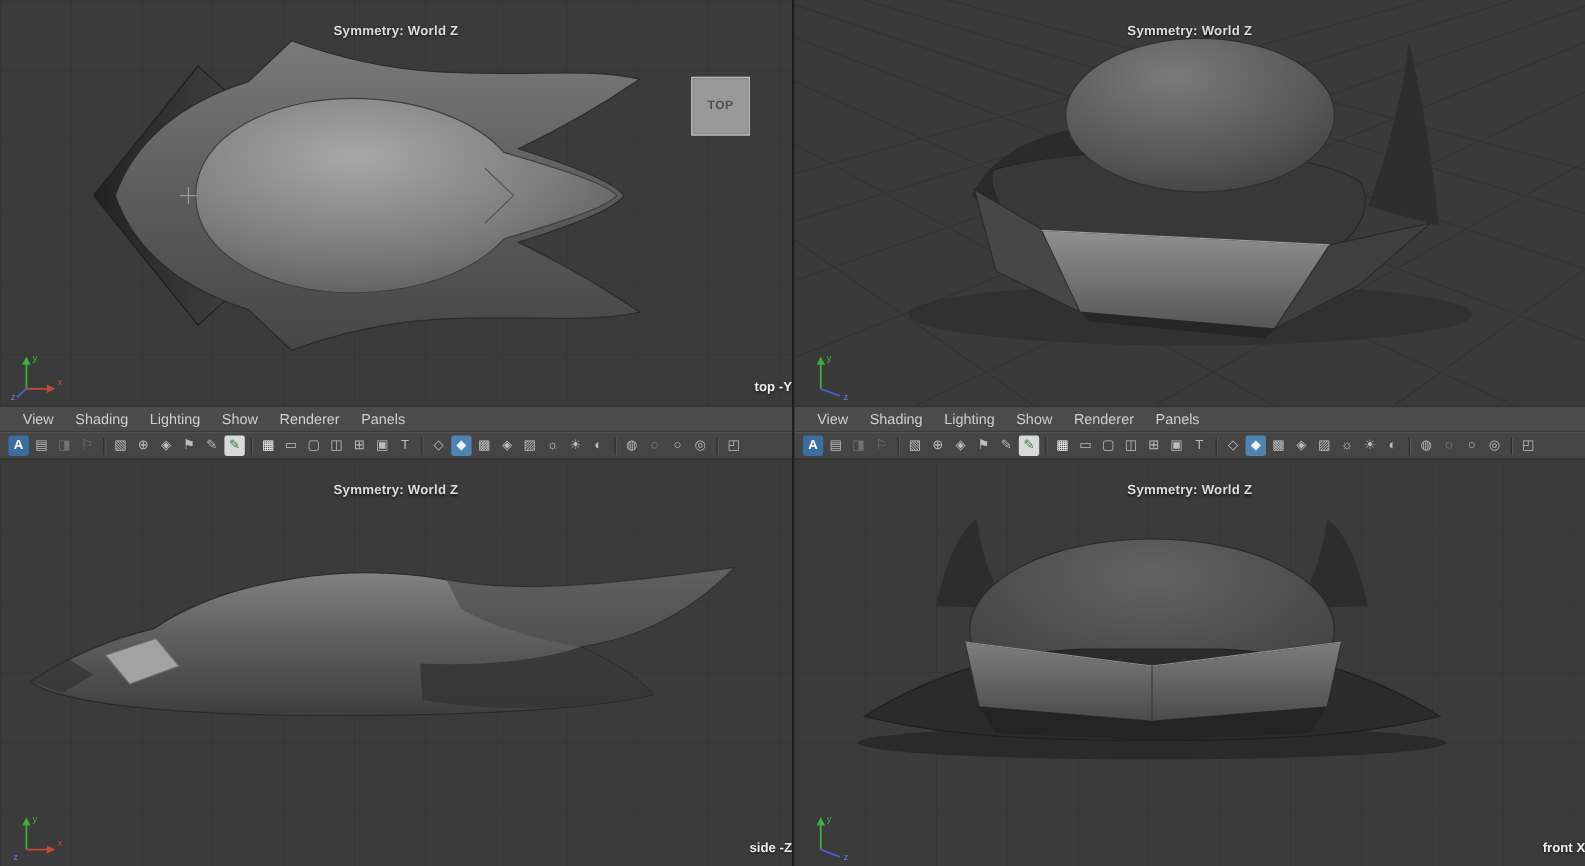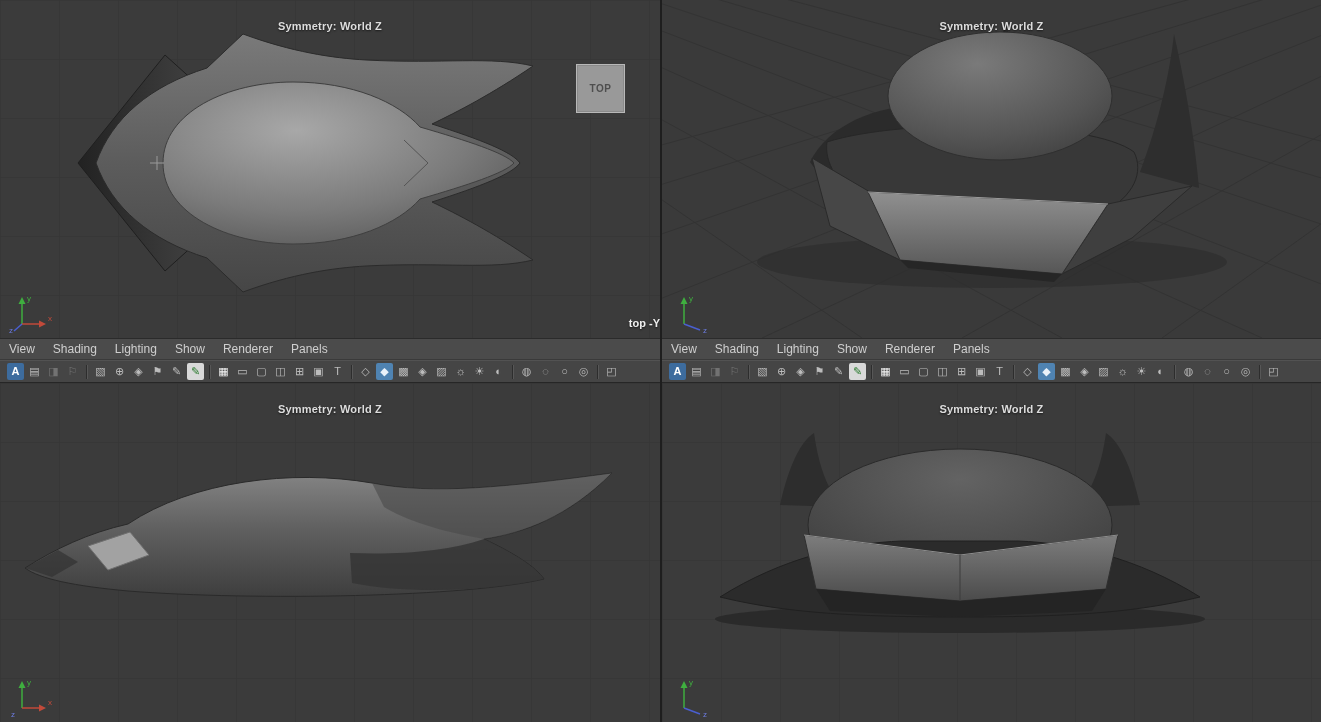--- a/index.html
+++ b/index.html
@@ -37,21 +37,21 @@
     background:#999999; border:1px solid #b8b8b8; box-shadow:inset 0 0 0 1px #8a8a8a;
     display:flex; align-items:center; justify-content:center;
     color:#4e4e4e; font-size:10px; font-weight:bold; letter-spacing:.5px;margin-top:33px;
   }
   .axis-gizmo { position:absolute; left:8px; bottom:4px; }
 
   .panel-bar { height:45px; display:flex; flex-direction:column; }
   .menubar {
     height:22px; display:flex; align-items:center; background:#4b4b4b;
     border-top:1px solid #2b2b2b; border-bottom:1px solid #3a3a3a;
-    padding-left:0;
+    padding-left:10px;
   }
   .menu-item {
     color:#cfcfcf; font-size:12px; padding:0 9px; line-height:21px; cursor:default;
   }
   .toolbar {
     height:23px; display:flex; align-items:center; background:#454545;
     border-top:1px solid #525252; border-bottom:1px solid #262626;
     padding:0 6px; overflow:hidden;
   }
   .tb-icon {
@@ -318,20 +318,21 @@
       <div class="symmetry-label">Symmetry: World Z</div>
       <svg class="axis-gizmo" width="50" height="46" viewBox="0 0 50 46">
         <line x1="14" y1="36" x2="14" y2="14" stroke="#3fae3f" stroke-width="1.5"></line>
         <path d="M 14 9 L 10.5 16 L 17.5 16 Z" fill="#3fae3f"></path>
         <line x1="14" y1="36" x2="33" y2="36" stroke="#c24a3a" stroke-width="1.5"></line>
         <path d="M 38 36 L 31 32.5 L 31 39.5 Z" fill="#c24a3a"></path>
         <text x="19" y="13" fill="#3fae3f" font-size="8">y</text>
         <text x="40" y="33" fill="#c24a3a" font-size="8">x</text>
         <text x="3" y="45" fill="#6c7ce0" font-size="8">z</text>
       </svg>
+      <div class="vp-label">side -Z</div>
     </div>
 
     <div class="vdivider"></div>
 
     <div class="viewport col-right">
       <svg class="scene" width="659" height="339" viewBox="0 0 659 339">
         <defs>
           <pattern id="gridFR" width="59" height="59" patternUnits="userSpaceOnUse">
             <path d="M 59 0 H 0 V 59" fill="none" stroke="#333333" stroke-width="1"></path>
           </pattern>
@@ -361,15 +362,16 @@
         </g>
       </svg>
       <div class="symmetry-label">Symmetry: World Z</div>
       <svg class="axis-gizmo" width="50" height="46" viewBox="0 0 50 46">
         <line x1="14" y1="36" x2="14" y2="14" stroke="#3fae3f" stroke-width="1.5"></line>
         <path d="M 14 9 L 10.5 16 L 17.5 16 Z" fill="#3fae3f"></path>
         <line x1="14" y1="36" x2="30" y2="42" stroke="#4a5fd0" stroke-width="1.5"></line>
         <text x="19" y="13" fill="#3fae3f" font-size="8">y</text>
         <text x="33" y="45" fill="#6c7ce0" font-size="8">z</text>
       </svg>
+      <div class="vp-label">front X</div>
     </div>
   </div>
 </div>
 
 </body></html>

